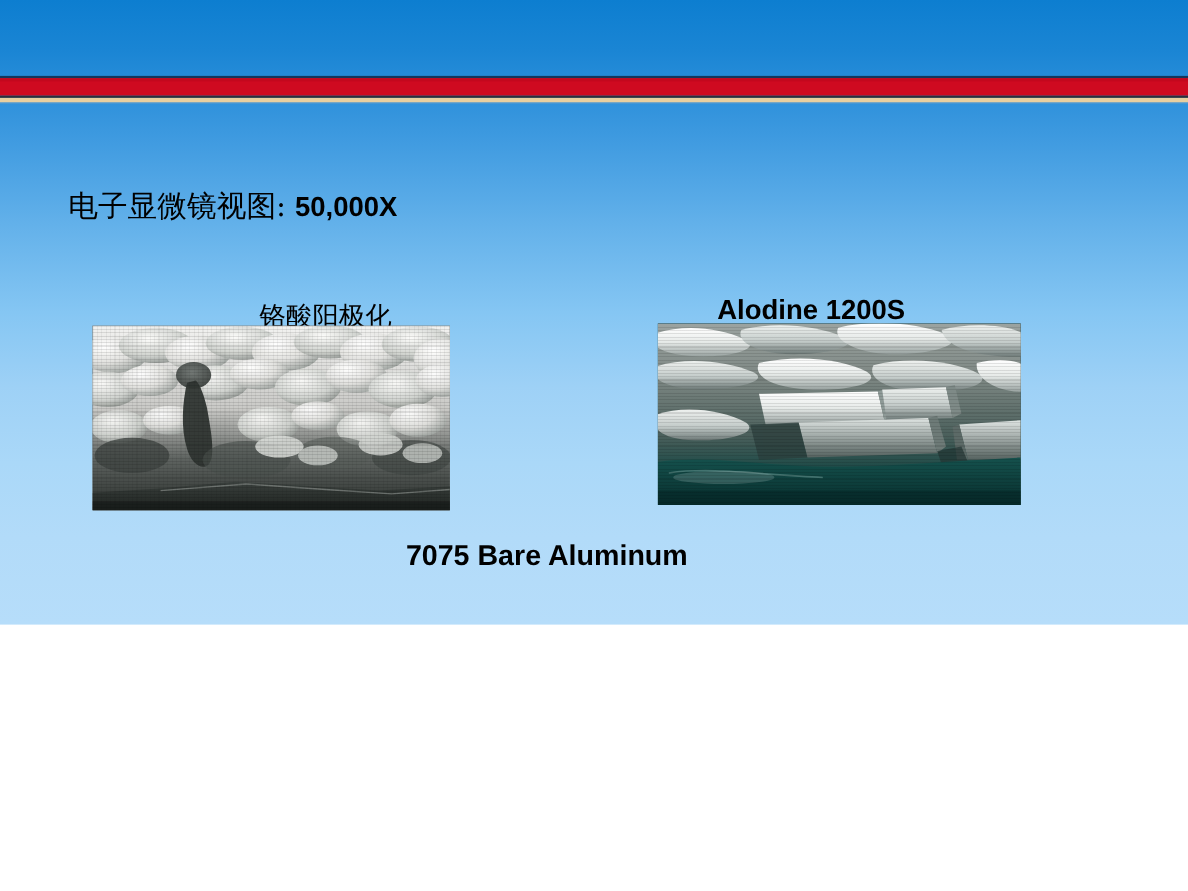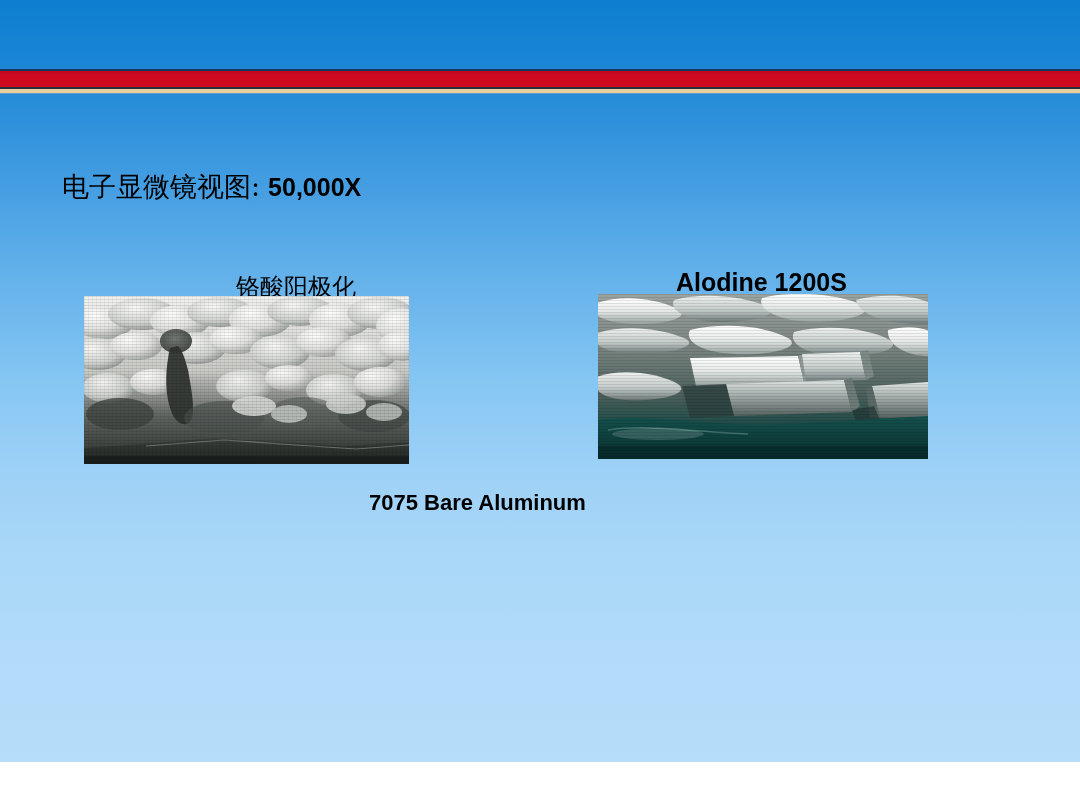--- a/index.html
+++ b/index.html
@@ -4,21 +4,21 @@
 <title>SEM View Slide</title>
 <style>
   html, body {
     margin: 0;
     padding: 0;
     background: #ffffff;
   }
   #slide {
     position: relative;
     width: 1080px;
-    height: 762px;
+    height: 568px;
     overflow: hidden;
     
     background: linear-gradient(to bottom,
         #0d7ed0 0%,
         #1a85d4 8%,
         #3e9ae0 22%,
         #63b1ea 36%,
         #85c6f3 50%,
         #9ed1f6 62%,
         #aad8f8 74%,
@@ -72,21 +72,21 @@
   }
   .label-left {
     left: 194px;
     top: 271px;
     font-family: "DejaVu Serif", "Liberation Serif", serif;
     font-size: 24px;
     font-weight: 400;
     margin-left: 42px;
   }
   .label-right {
-    left: 676px;
+    left: 652px;
     top: 268px;
     font-family: "Liberation Sans", sans-serif;
     font-size: 25px;
     font-weight: bold;
   }
 
   
   .micrograph {
     position: absolute;
     overflow: hidden;
@@ -130,21 +130,21 @@
       rgba(255,255,255,0.00) 4px);
     pointer-events: none;
   }
 
   
   .caption {
     position: absolute;
     left: 369px;
     top: 490px;
     font-family: "Liberation Sans", sans-serif;
-    font-size: 22px;
+    font-size: 26px;
     font-weight: bold;
     color: #000000;
     white-space: nowrap;
   }
 </style>
 </head>
 <body>
 
 <div id="slide">
 

